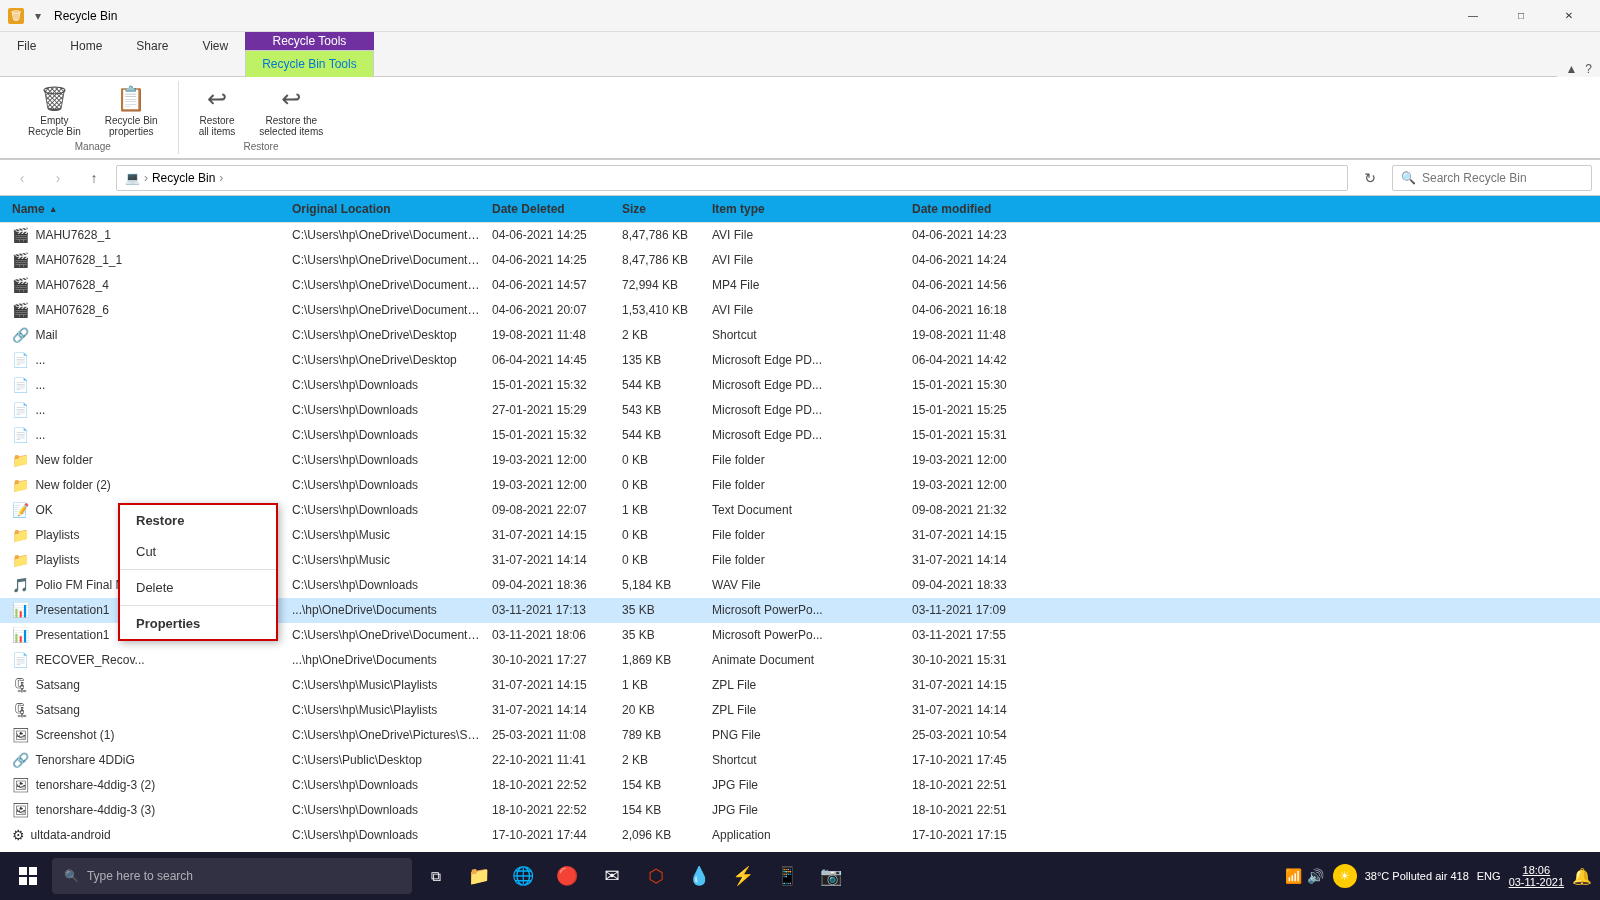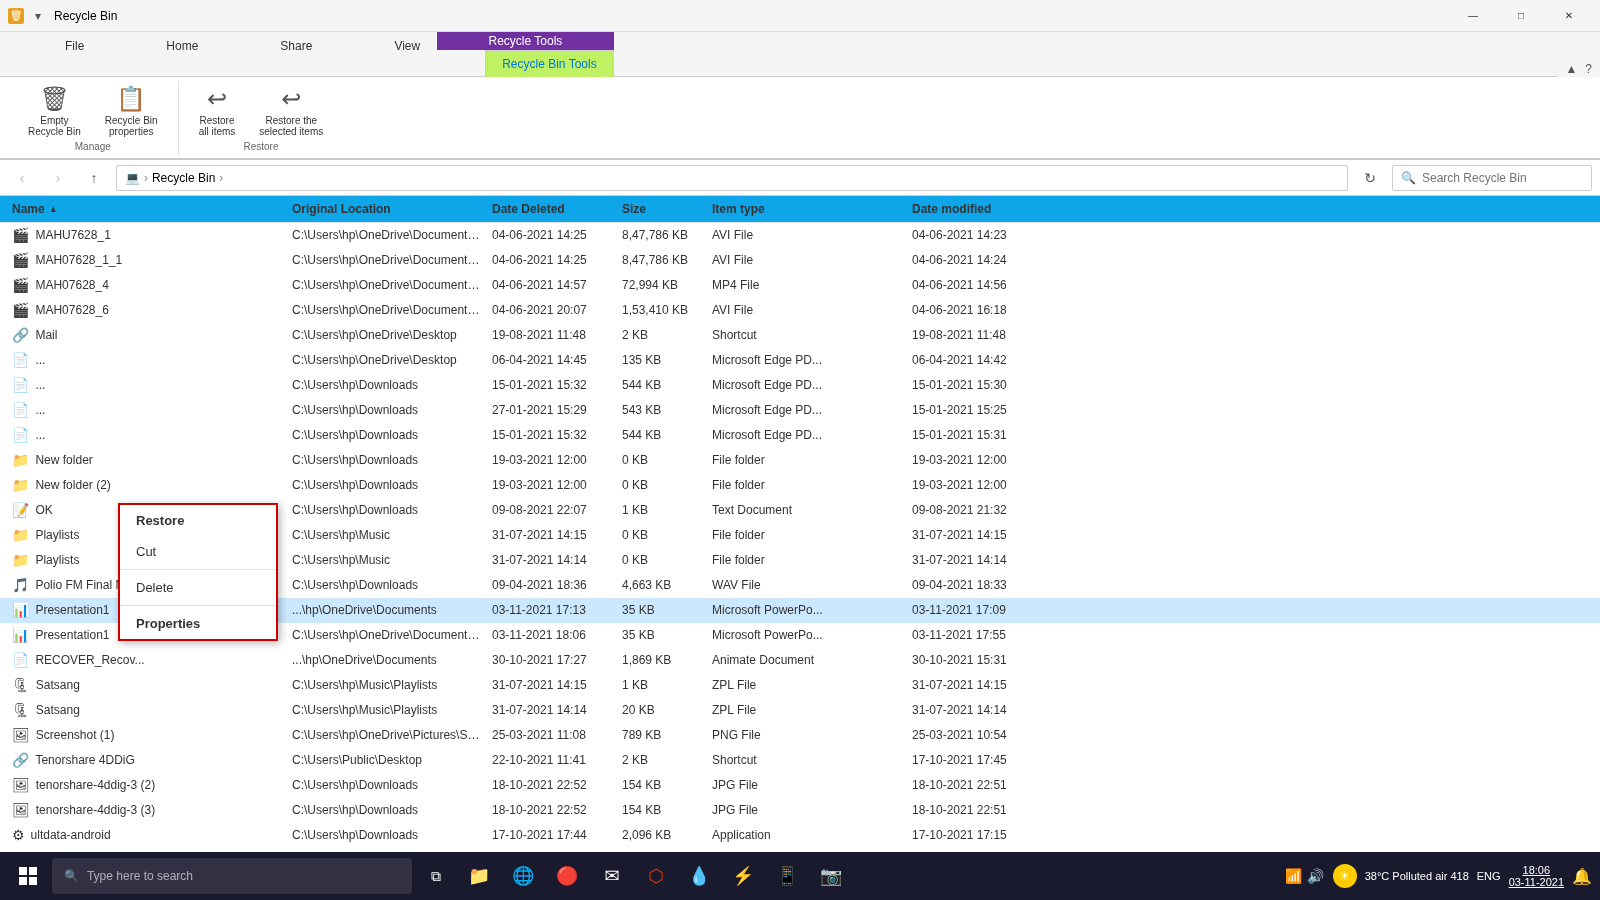--- a/index.html
+++ b/index.html
@@ -26,21 +26,20 @@
     .ribbon { background: #f5f5f5; border-bottom: 1px solid #ccc; }
     .ribbon-tabs { display: flex; border-bottom: 1px solid #ccc; }
     .ribbon-tab {
       padding: 6px 16px;
       font-size: 12px;
       cursor: pointer;
       color: #333;
       border: 1px solid transparent;
       border-bottom: none;
       margin-bottom: -1px;
-      margin-left: 48px;
     }
     .ribbon-tab.active {
       background: #bef264;
       border-color: #ccc;
       border-bottom-color: white;
       color: #0078d4;
     }
 
     .ribbon-content { display: flex; padding: 4px 8px; background: white; border-bottom: 1px solid #ccc; align-items: center; min-height: 80px; }
     .ribbon-group { display: flex; flex-direction: column; align-items: center; border-right: 1px solid #ddd; padding: 0 12px; min-height: 72px; justify-content: space-between; }
@@ -407,21 +406,21 @@
     <div class="col">File folder</div>
     <div class="col">31-07-2021 14:14</div>
   </div>
         <div class="file-row">
     <div class="col name-col">
       <span class="file-icon">🎵</span>
       <span>Polio FM Final Mix Hindi 30</span>
     </div>
     <div class="col">C:\Users\hp\Downloads</div>
     <div class="col">09-04-2021 18:36</div>
-    <div class="col">4,663 KB</div>
+    <div class="col">5,184 KB</div>
     <div class="col">WAV File</div>
     <div class="col">09-04-2021 18:33</div>
   </div>
         <div class="file-row selected">
     <div class="col name-col">
       <span class="file-icon">📊</span>
       <span>Presentation1</span>
     </div>
     <div class="col">...\hp\OneDrive\Documents</div>
     <div class="col">03-11-2021 17:13</div>

